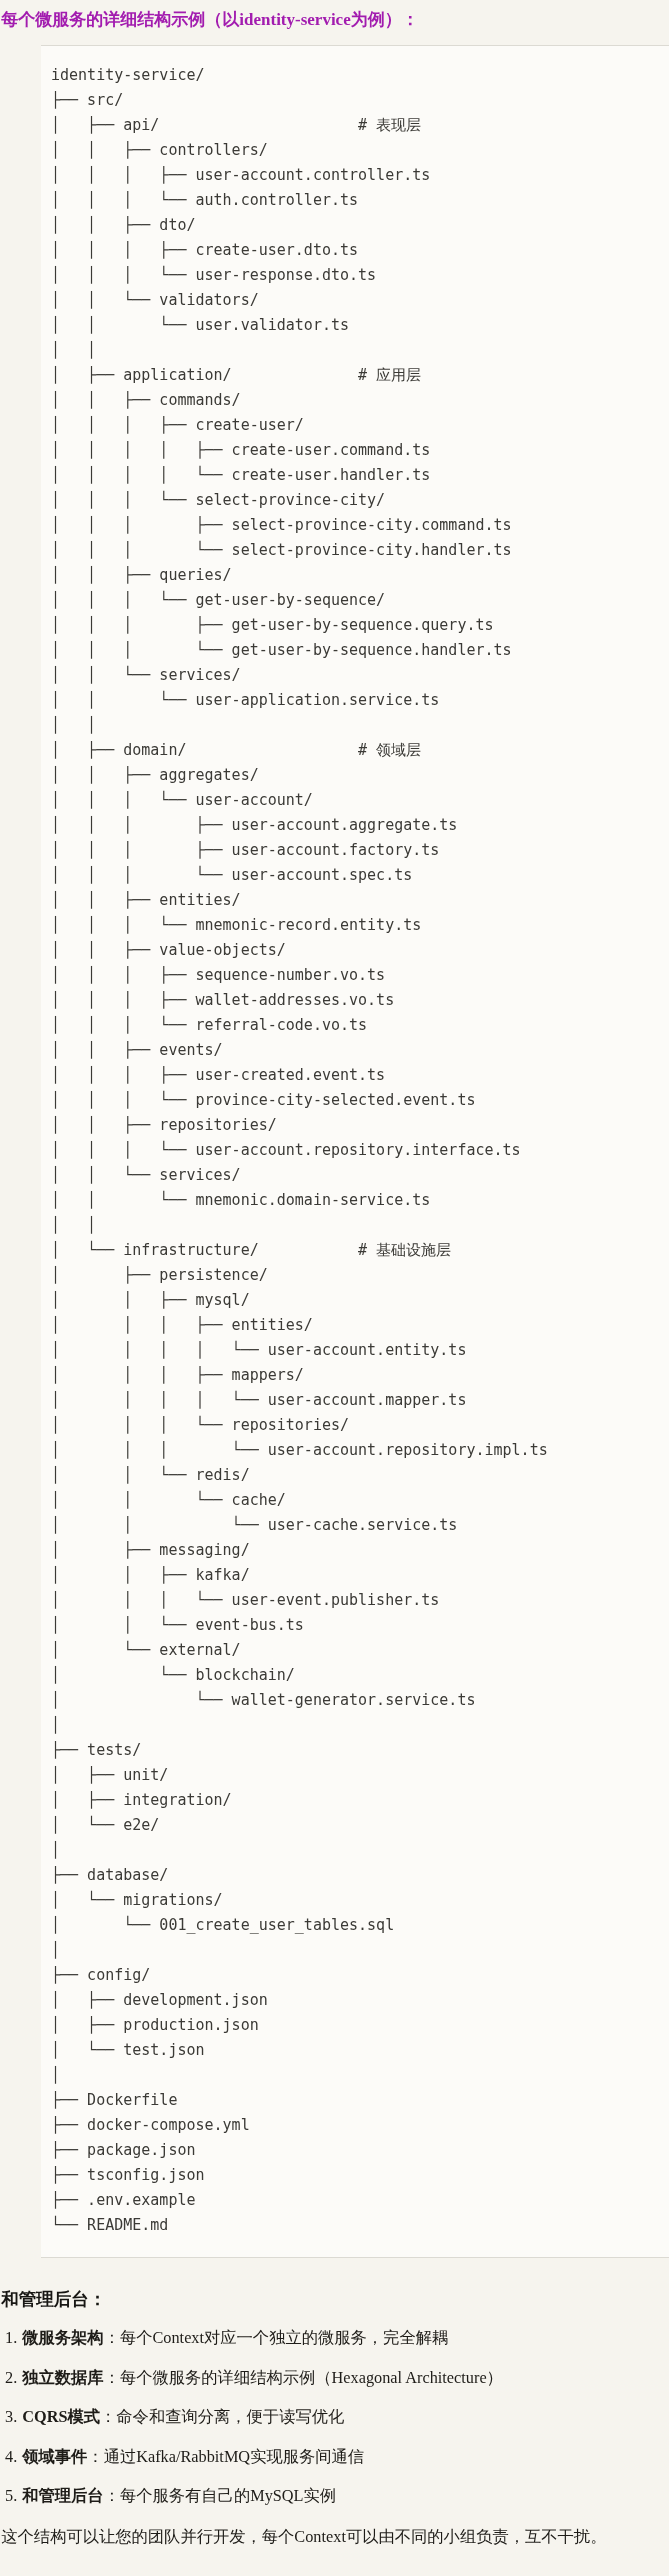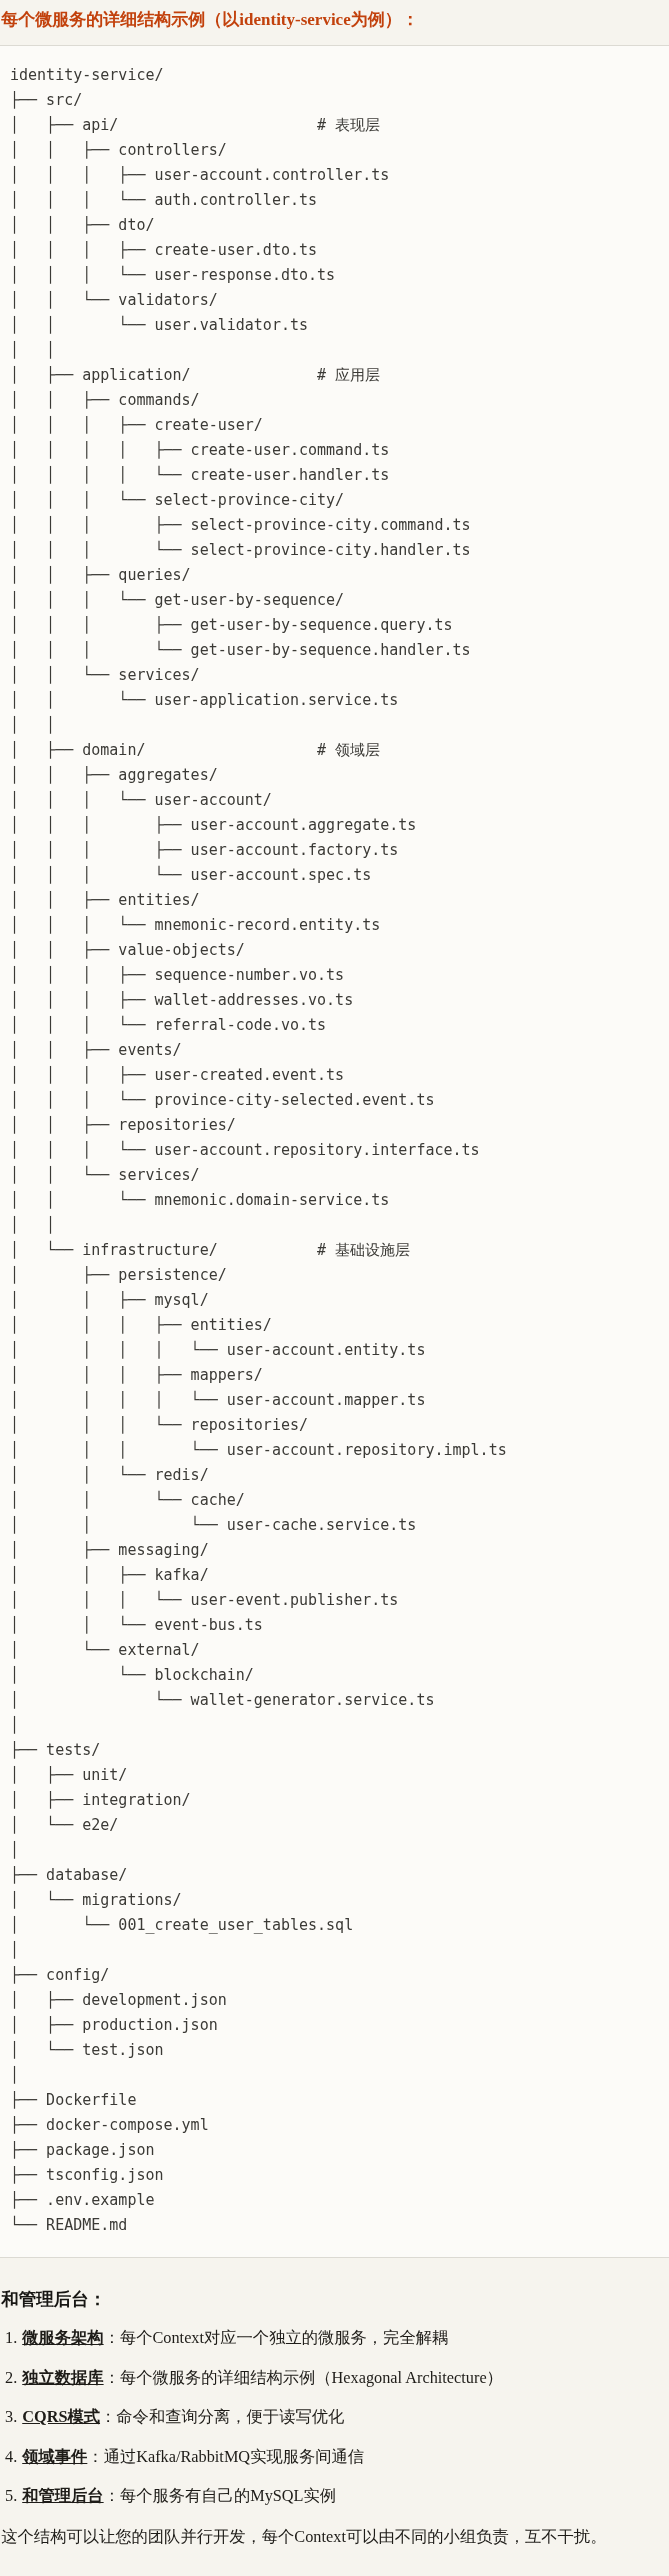--- a/index.html
+++ b/index.html
@@ -11,27 +11,28 @@
     background: #F6F4EE;
     color: #1E1C18;
     font-family: "Liberation Serif", "DejaVu Serif", serif;
   }
   .page { width: 669px; }
   .title {
     margin: 8.8px 5px 0 1.3px;
     font-size: 17px;
     line-height: 1.3;
     font-weight: bold;
-    color: #c2410c;
+    color: #a21caf;
   }
   .codeblock {
     margin-top: 14.4px;
     background: #FCFBF8;
     border-top: 0.9px solid #DCDAD3;
     border-bottom: 0.9px solid #DCDAD3;
+    margin-left: 41px;
   }
   .tree {
     margin: 0;
     padding: 16.3px 6.3px 19px 10px;
     font-family: "DejaVu Sans Mono", "Liberation Mono", monospace;
     font-size: 15px;
     line-height: 25px;
     color: #3B3A36;
     white-space: pre;
   }
@@ -42,21 +43,21 @@
     font-weight: bold;
     color: #171613;
   }
   .note-item {
     margin: 14.4px 0 0 5px;
     font-size: 16.3px;
     line-height: 25px;
     white-space: nowrap;
   }
   .note-item .num { margin-right: 5px; }
-  .note-item .term { font-weight: bold; text-decoration: underline; }
+  .note-item .term { font-weight: bold; }
   .closing {
     margin: 15.6px 0 0 1.3px;
     font-size: 16.3px;
     line-height: 25px;
   }
 </style>
 </head>
 <body>
 
 <div class="page">

